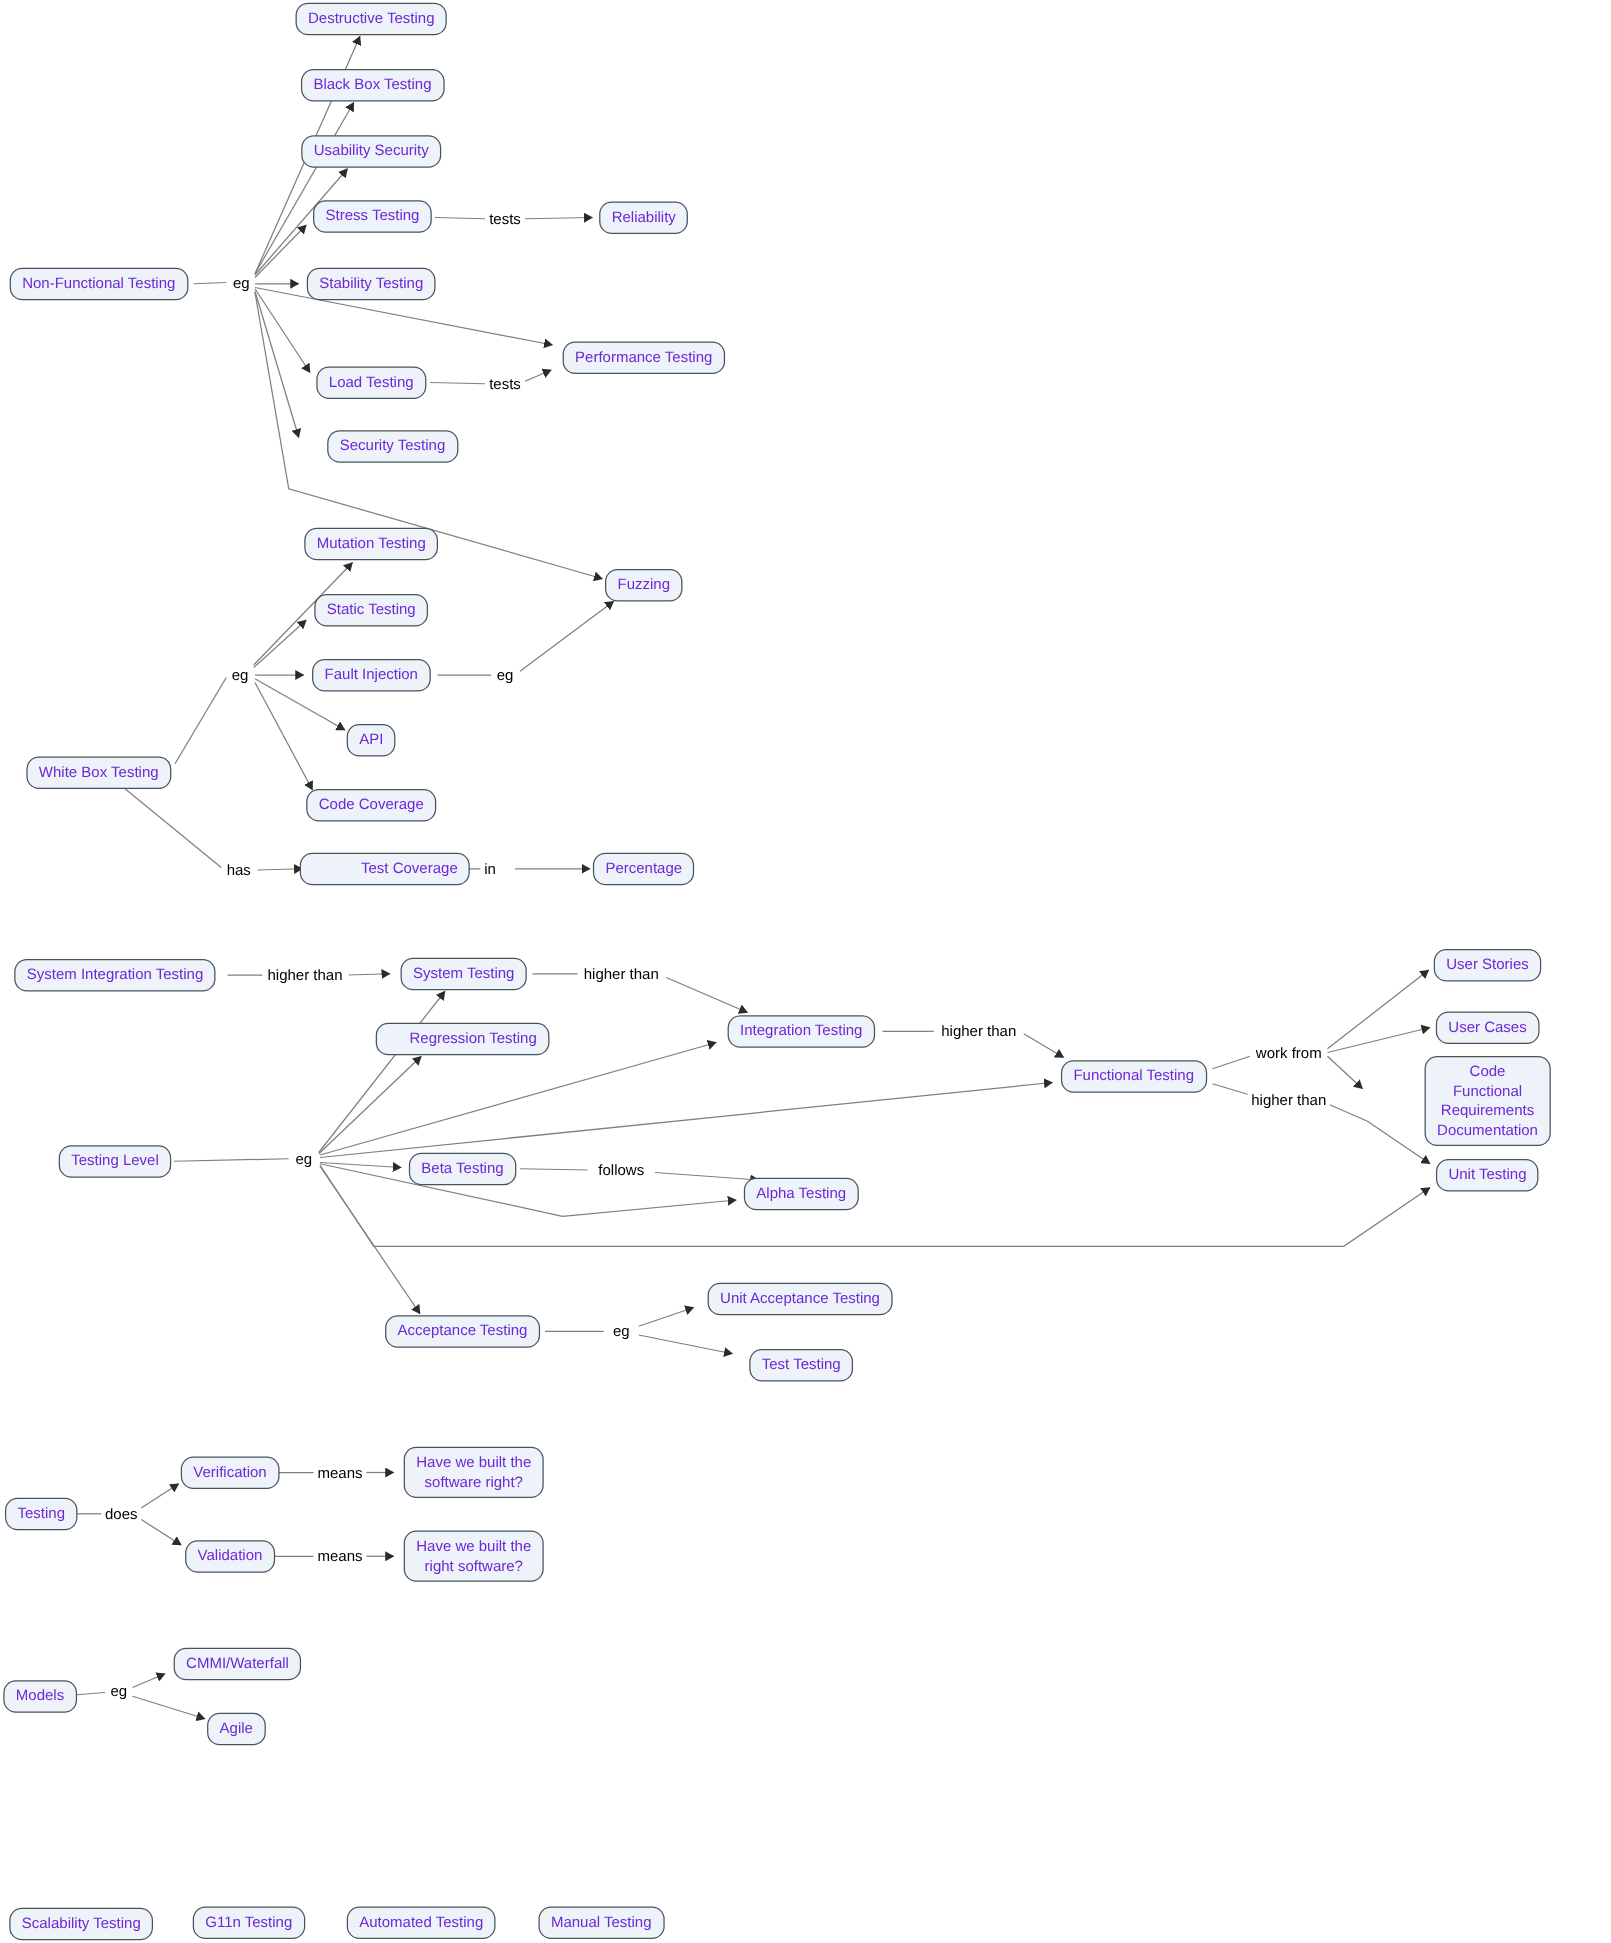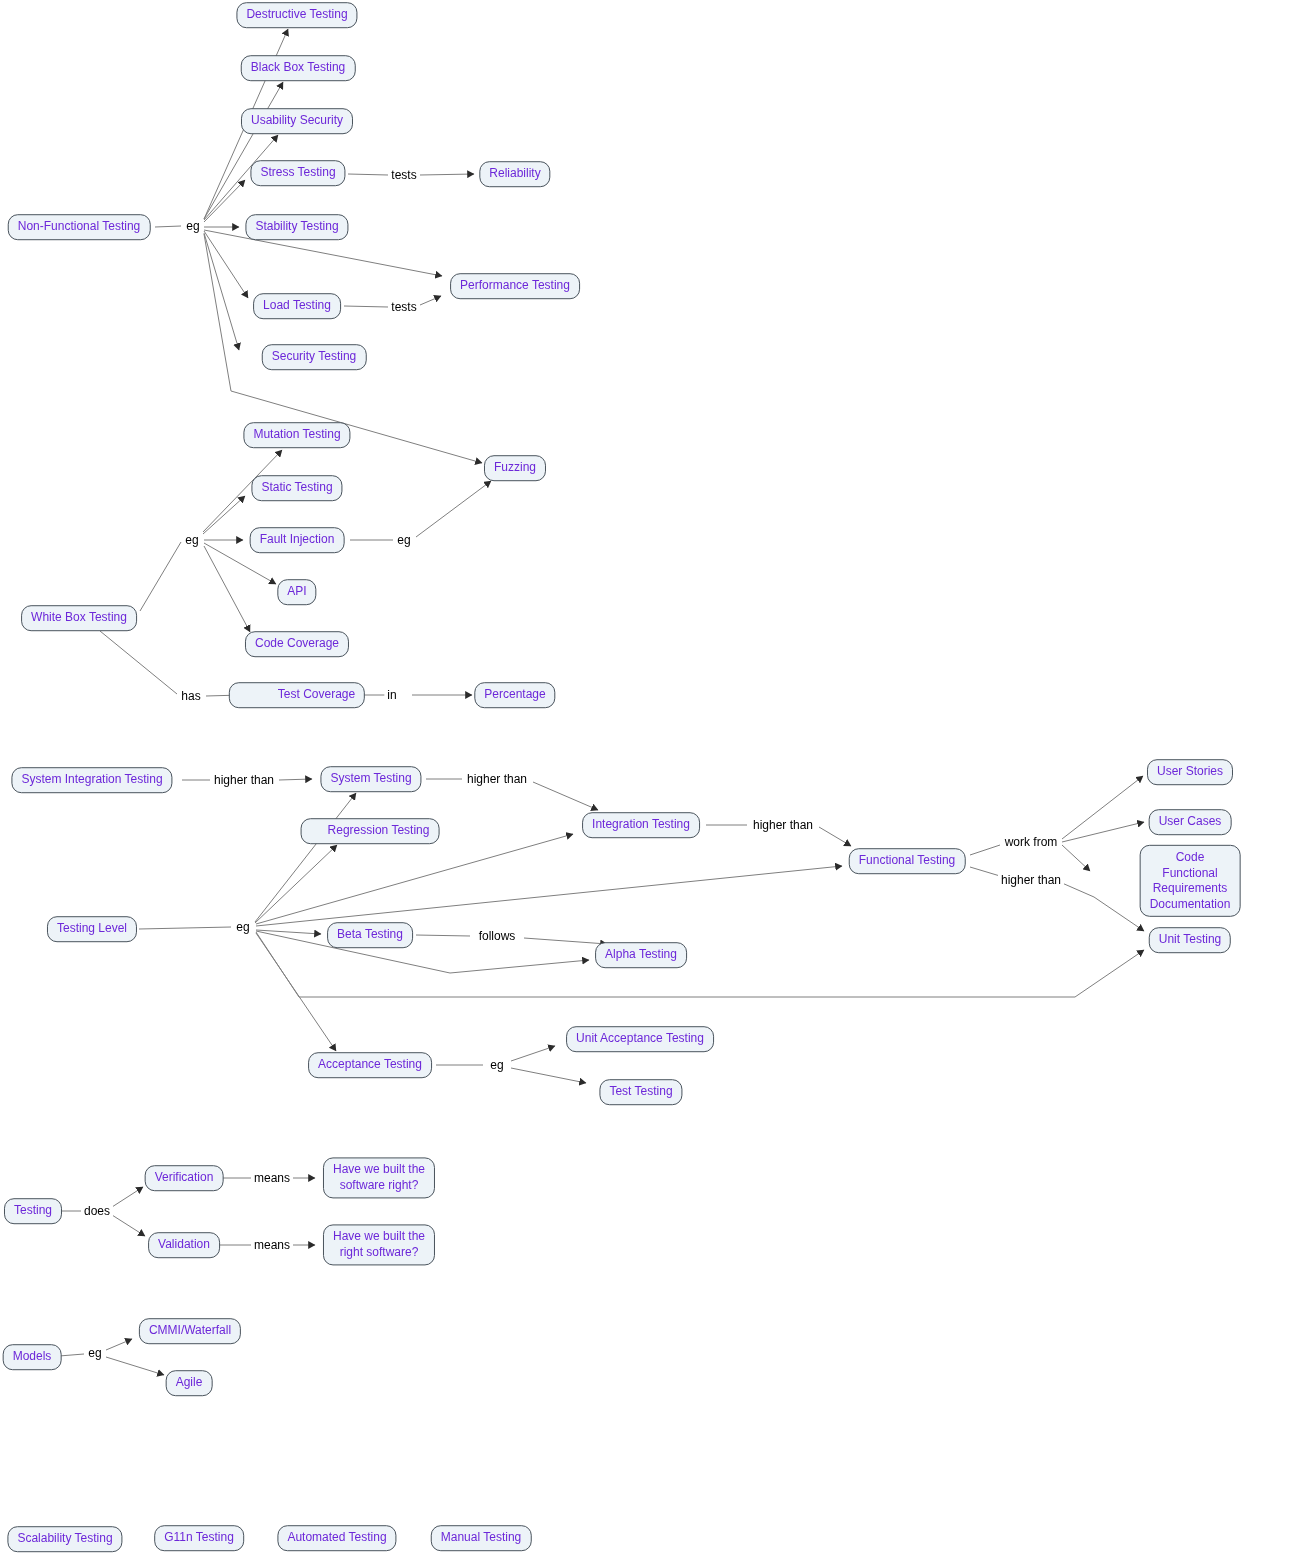--- a/index.html
+++ b/index.html
@@ -142,21 +142,21 @@
     <div class="node" style="left: 515px; top: 286px;">Performance Testing</div>
     <div class="node" style="left: 297px; top: 306px;">Load Testing</div>
     <div class="node" style="left: 314px; top: 357px;">Security Testing</div>
     <div class="node" style="left: 297px; top: 435px;">Mutation Testing</div>
     <div class="node" style="left: 515px; top: 468px;">Fuzzing</div>
     <div class="node" style="left: 297px; top: 488px;">Static Testing</div>
     <div class="node" style="left: 297px; top: 540px;">Fault Injection</div>
     <div class="node" style="left: 297px; top: 592px;">API</div>
     <div class="node" style="left: 79px; top: 618px;">White Box Testing</div>
     <div class="node" style="left: 297px; top: 644px;">Code Coverage</div>
-    <div class="node" style="left: 297px; top: 695px; padding-left: 48px;">Test Coverage</div>
+    <div class="node" style="left: 308px; top: 695px; padding-left: 48px;">Test Coverage</div>
     <div class="node" style="left: 515px; top: 695px;">Percentage</div>
     <div class="node" style="left: 92px; top: 780px;">System Integration Testing</div>
     <div class="node" style="left: 371px; top: 779px;">System Testing</div>
     <div class="node" style="left: 370px; top: 831px; padding-left: 26px;">Regression Testing</div>
     <div class="node" style="left: 641px; top: 825px;">Integration Testing</div>
     <div class="node" style="left: 907px; top: 861px;">Functional Testing</div>
     <div class="node" style="left: 1190px; top: 772px;">User Stories</div>
     <div class="node" style="left: 1190px; top: 822px;">User Cases</div>
     <div class="node" style="left: 1190px; top: 881px;">Code Functional
 Requirements Documentation</div>

